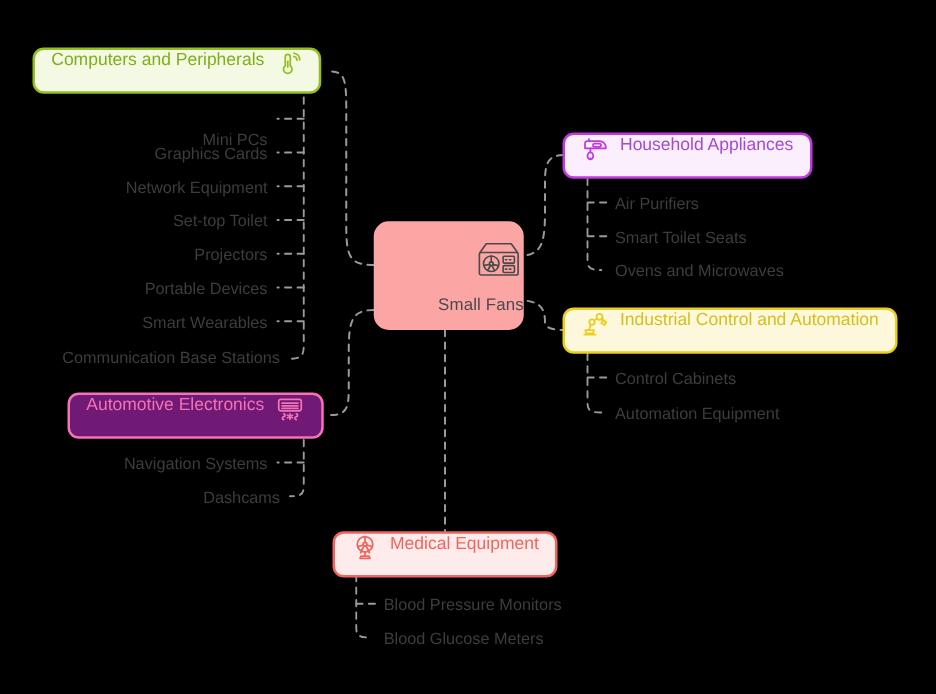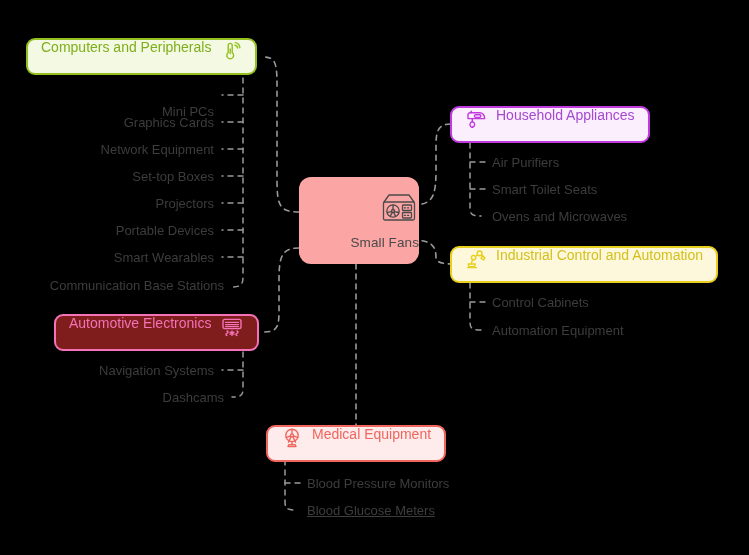--- a/index.html
+++ b/index.html
@@ -186,48 +186,48 @@
         <circle cx="11" cy="8.4" r="6.2"></circle>
         <circle cx="11" cy="8.4" r="1.5"></circle>
         <path d="M11 2.4 V6.9 M16.7 10.3 L12.4 9 M14.5 15.2 L11.9 9.8 M7.5 15.2 L10.1 9.8 M5.3 10.3 L9.6 9"></path>
         <path d="M11 14.6 v3.2"></path>
         <path d="M7 19.6 h8 l-0.8 -1.8 H7.8z"></path>
       </svg>
     </span>
     <span class="b-label">Medical Equipment</span>
   </div>
 
-  <div class="branch" id="b4" style="left:54px; top:314px; border-color:#f472b6; background:#7f1d1d; color:#f472b6;">
+  <div class="branch" id="b4" style="left:54px; top:314px; border-color:#f472b6; background:#701a75; color:#f472b6;">
     <span class="b-label">Automotive Electronics</span>
     <span class="b-icon">
       <svg width="24" height="22" viewBox="0 0 24 22" fill="none" stroke="#f472b6" stroke-width="1.4" stroke-linecap="round" stroke-linejoin="round">
         <rect x="3" y="3.4" width="18" height="9.2" rx="1.8"></rect>
         <path d="M5.6 6.4 h12.8 M5.6 8.6 h12.8 M5.6 10.6 h12.8"></path>
         <path d="M7 15 c1.4 0 1.4 2.2 0 2.2 M7 19.6 c-1.4 0 -1.4 -2.2 0 -2.2"></path>
         <path d="M17 15 c1.4 0 1.4 2.2 0 2.2 M17 19.6 c-1.4 0 -1.4 -2.2 0 -2.2"></path>
         <path d="M12 15 v4.4 M10 16.2 l4 2 M14 16.2 l-4 2"></path>
       </svg>
     </span>
   </div>
 
   <div class="sub l" style="left:214px; top:89px;margin-top:16px;">Mini PCs</div>
   <div class="sub l" style="left:214px; top:116px;">Graphics Cards</div>
   <div class="sub l" style="left:214px; top:143px;text-align:right;">Network Equipment</div>
-  <div class="sub l" style="left:214px; top:170px;">Set-top Boxes</div>
+  <div class="sub l" style="left:214px; top:170px;">Set-top Toilet</div>
   <div class="sub l" style="left:214px; top:197px;">Projectors</div>
   <div class="sub l" style="left:214px; top:224px;">Portable Devices</div>
   <div class="sub l" style="left:214px; top:251px;">Smart Wearables</div>
   <div class="sub l" style="left:224px; top:279px;">Communication Base Stations</div>
 
   <div class="sub r" style="left:492px; top:156px;">Air Purifiers</div>
   <div class="sub r" style="left:492px; top:183px;">Smart Toilet Seats</div>
   <div class="sub r" style="left:492px; top:210px;">Ovens and Microwaves</div>
 
   <div class="sub r" style="left:492px; top:296px;">Control Cabinets</div>
   <div class="sub r" style="left:492px; top:324px;">Automation Equipment</div>
 
   <div class="sub r" style="left:307px; top:477px;">Blood Pressure Monitors</div>
-  <div class="sub r" style="left:307px; top:504px;text-decoration:underline;">Blood Glucose Meters</div>
+  <div class="sub r" style="left:307px; top:504px;">Blood Glucose Meters</div>
 
   <div class="sub l" style="left:214px; top:364px;">Navigation Systems</div>
   <div class="sub l" style="left:224px; top:391px;">Dashcams</div>
 
 </div>
 
 </body></html>

